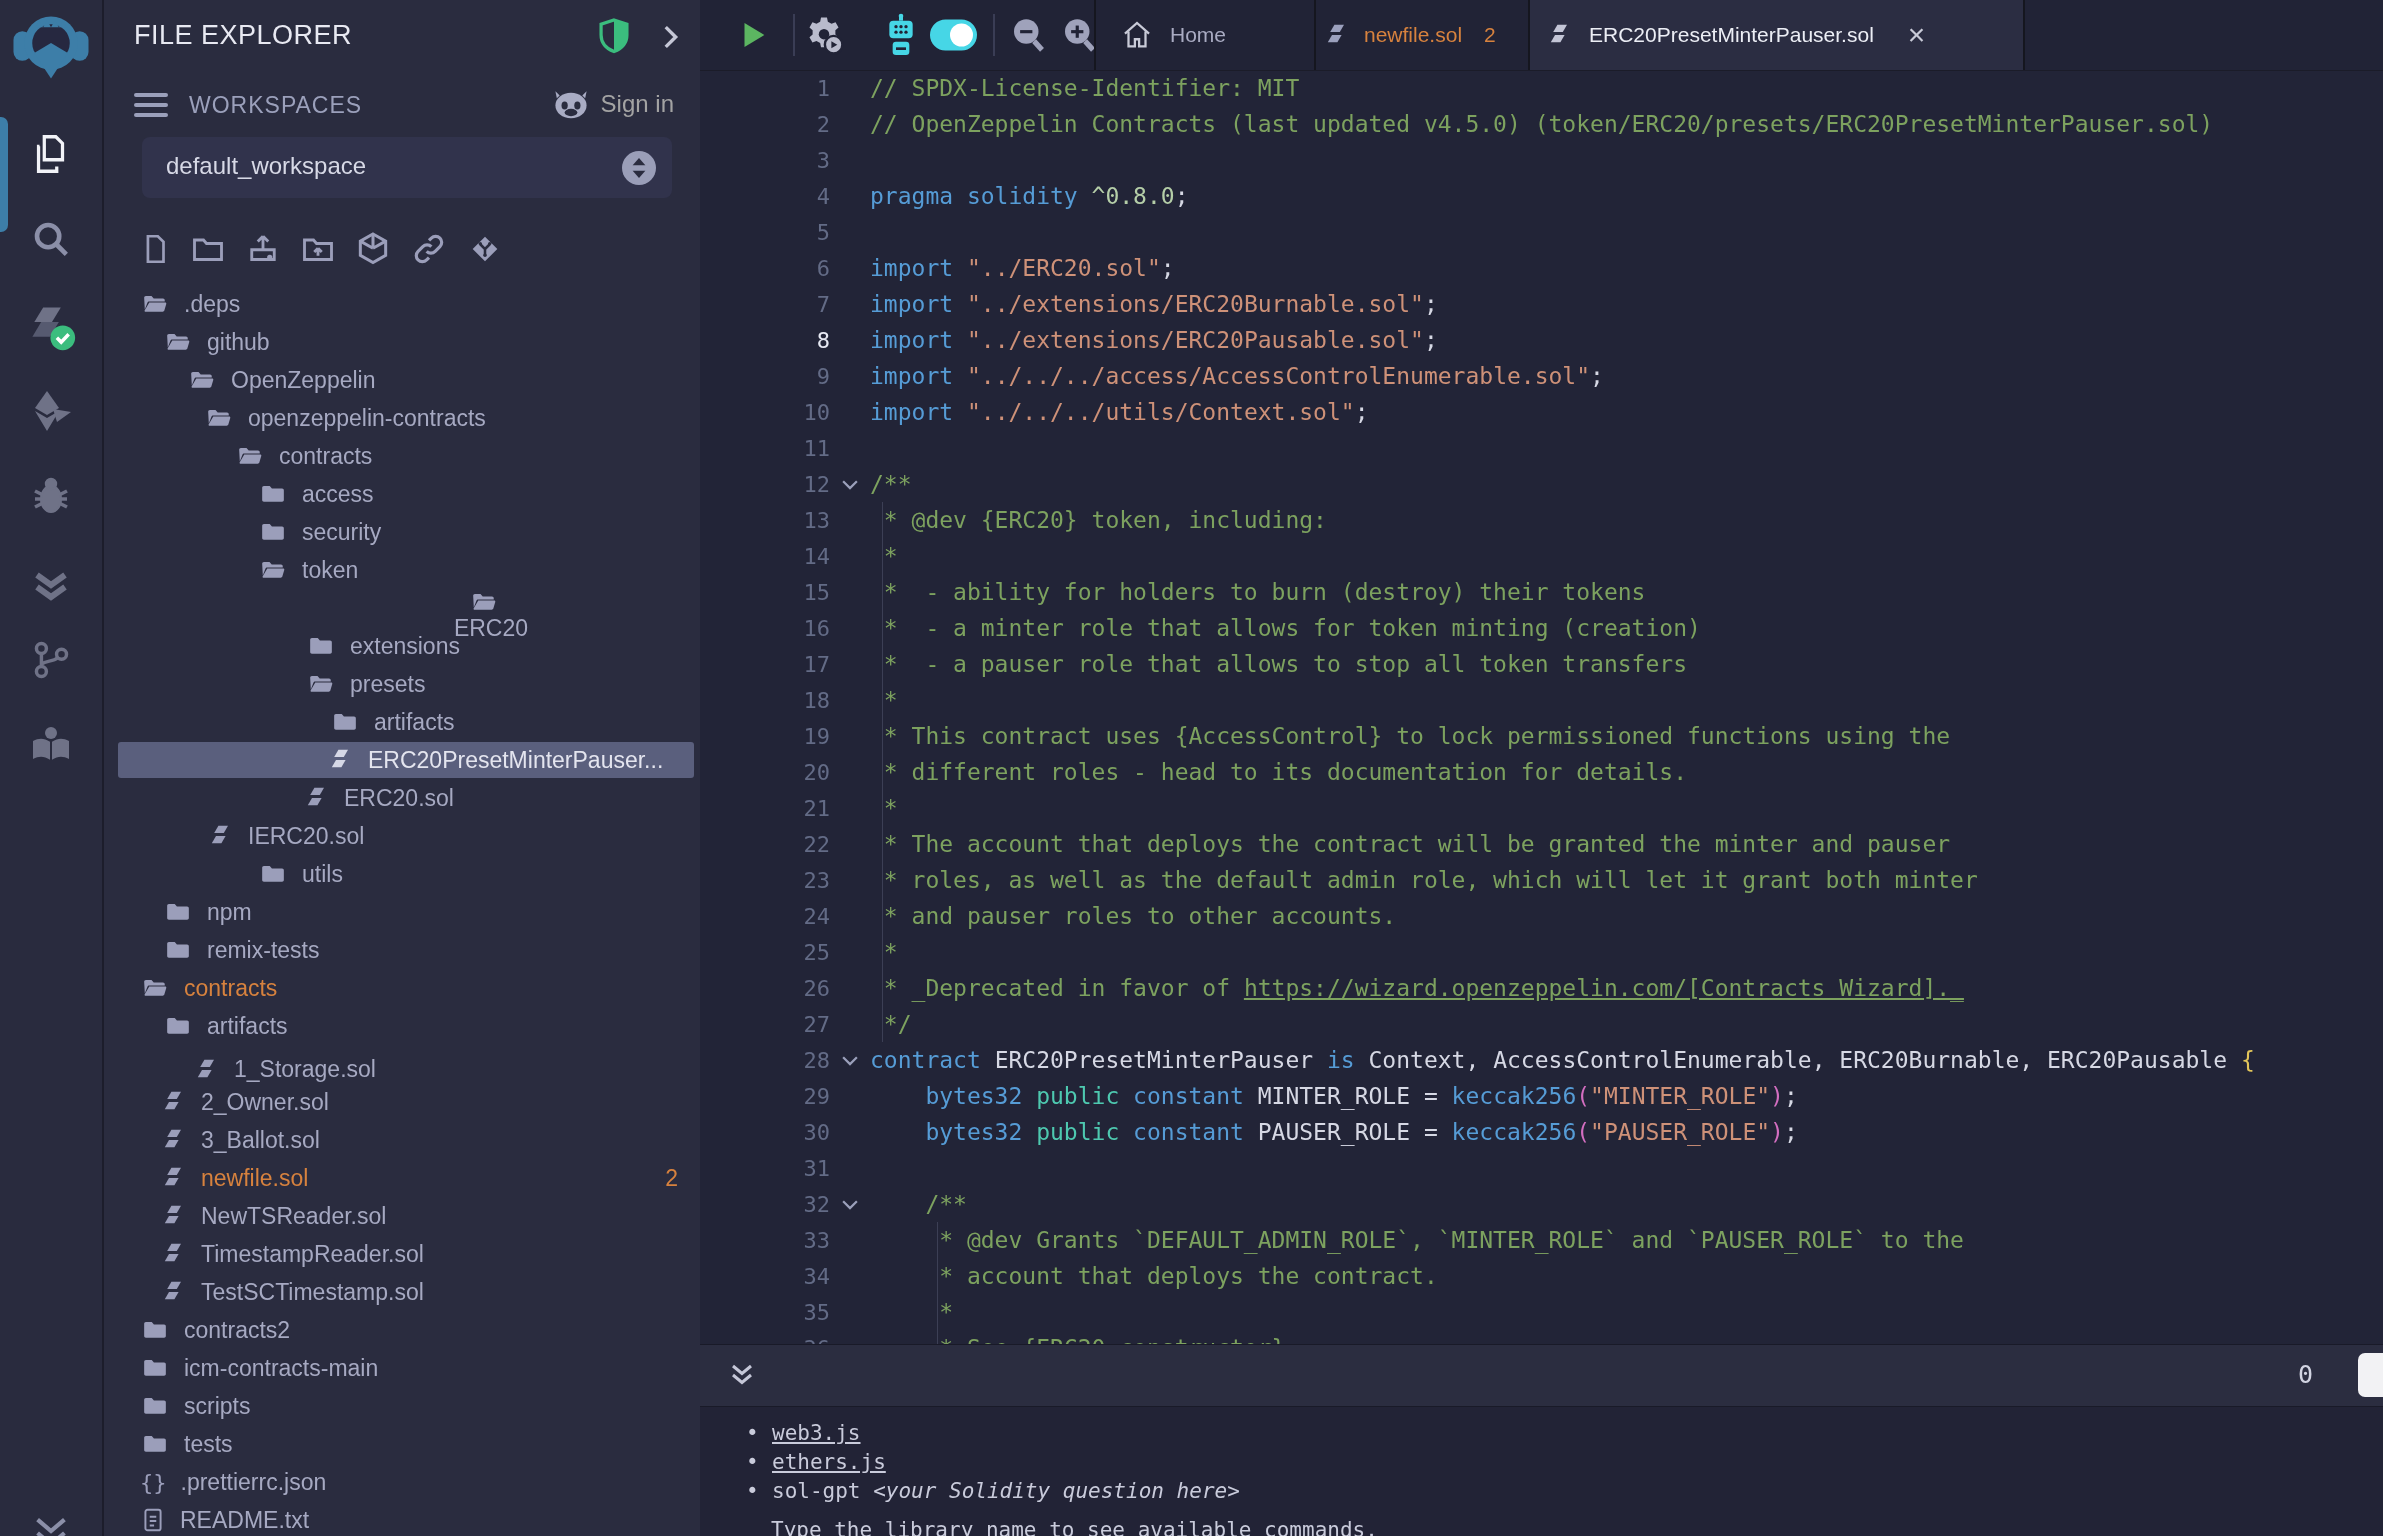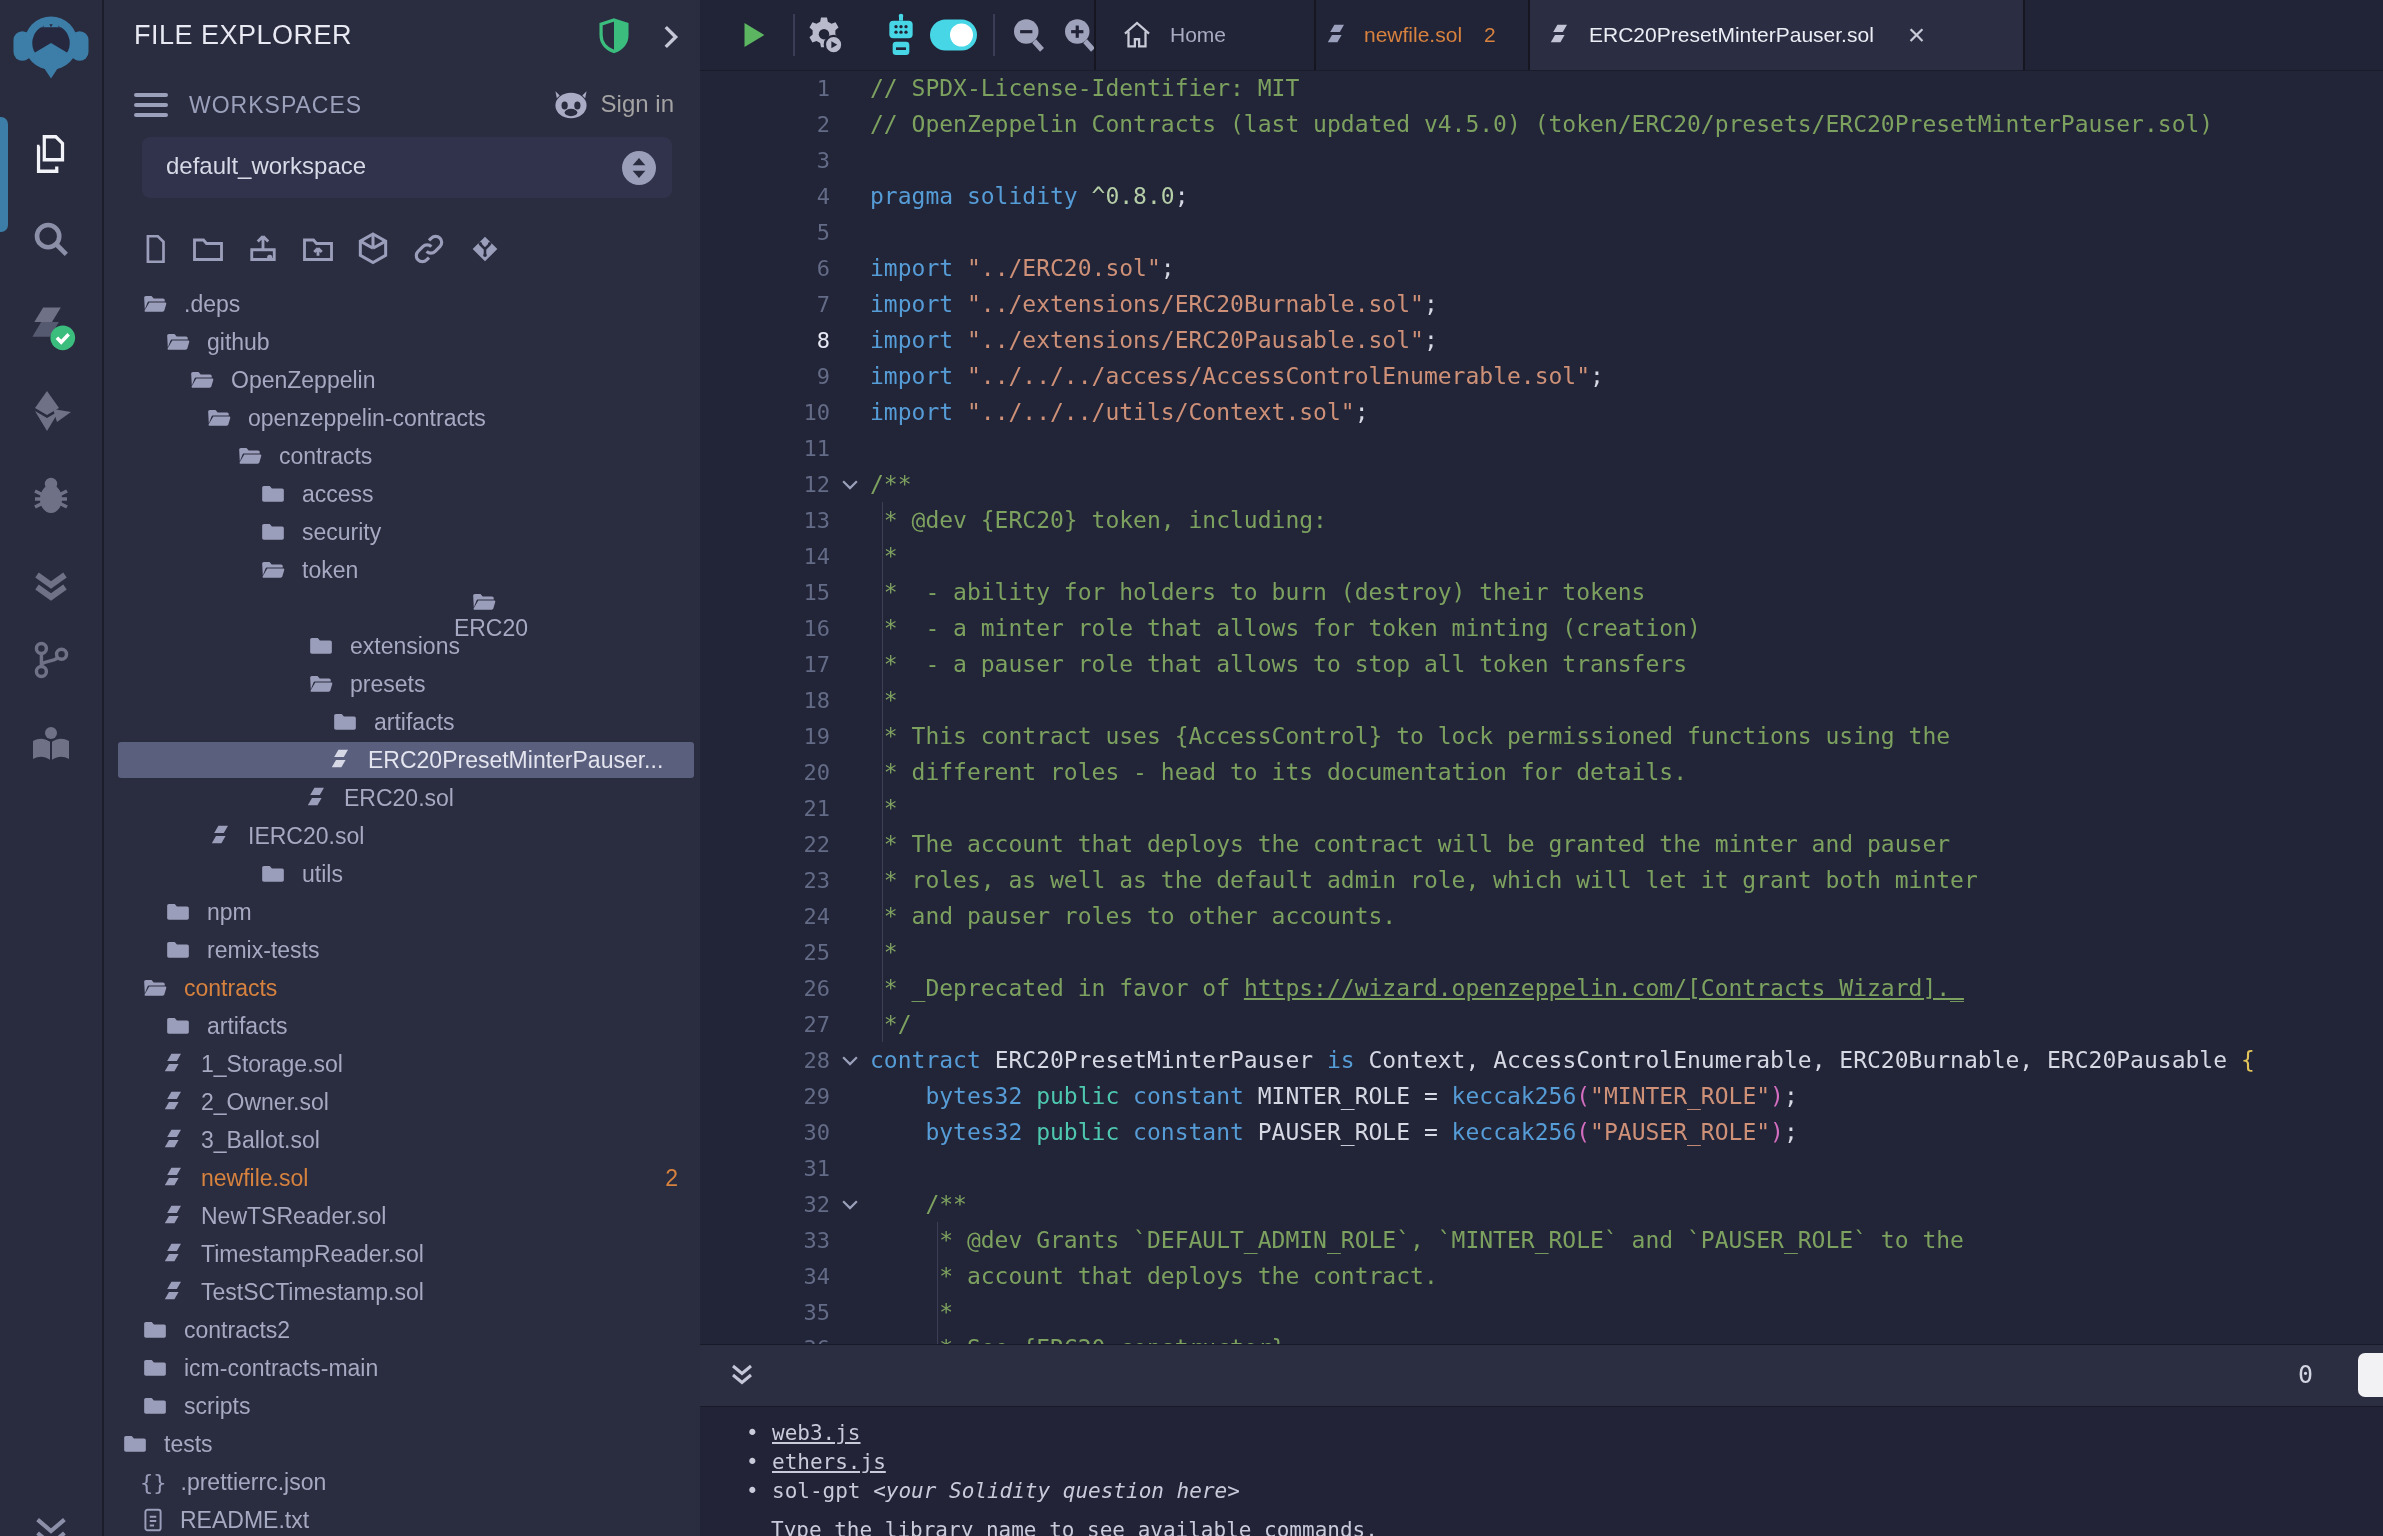--- a/index.html
+++ b/index.html
@@ -444,21 +444,21 @@
         </div>
         <div class="trow" style="padding-left: 59px;">
           <span class="hl"></span>
           <span class="tico">
             <svg width="30" height="26" viewBox="0 0 24 24">
               <path fill="#9b9eba" d="M2 6.2c0-.9.7-1.6 1.6-1.6h5.4l2 2.3h9.4c.9 0 1.6.7 1.6 1.6v9c0 .9-.7 1.6-1.6 1.6H3.6c-.9 0-1.6-.7-1.6-1.6z"></path>
             </svg>
           </span>
           <span class="tlab">artifacts</span>
         </div>
-        <div class="trow" style="padding-left: 59px;">
+        <div class="trow" style="padding-left: 92px; align-items: flex-end;">
           <span class="hl"></span>
           <span class="tico">
             <svg width="24" height="26" viewBox="0 0 20 20" fill="#9b9eba">
               <path d="M7 1.5h8l-3.5 6h-8z"></path>
               <path d="M5 10h8l-3.5 6h-8z"></path>
             </svg>
           </span>
           <span class="tlab">1_Storage.sol</span>
         </div>
         <div class="trow" style="padding-left: 59px;">
@@ -542,21 +542,21 @@
         </div>
         <div class="trow" style="padding-left: 36px;">
           <span class="hl"></span>
           <span class="tico">
             <svg width="30" height="26" viewBox="0 0 24 24">
               <path fill="#9b9eba" d="M2 6.2c0-.9.7-1.6 1.6-1.6h5.4l2 2.3h9.4c.9 0 1.6.7 1.6 1.6v9c0 .9-.7 1.6-1.6 1.6H3.6c-.9 0-1.6-.7-1.6-1.6z"></path>
             </svg>
           </span>
           <span class="tlab">scripts</span>
         </div>
-        <div class="trow" style="padding-left: 16px;">
+        <div class="trow" style="padding-left: 36px;">
           <span class="hl"></span>
           <span class="tico">
             <svg width="30" height="26" viewBox="0 0 24 24">
               <path fill="#9b9eba" d="M2 6.2c0-.9.7-1.6 1.6-1.6h5.4l2 2.3h9.4c.9 0 1.6.7 1.6 1.6v9c0 .9-.7 1.6-1.6 1.6H3.6c-.9 0-1.6-.7-1.6-1.6z"></path>
             </svg>
           </span>
           <span class="tlab">tests</span>
         </div>
         <div class="trow" style="padding-left: 36px;">
           <span class="hl"></span>

